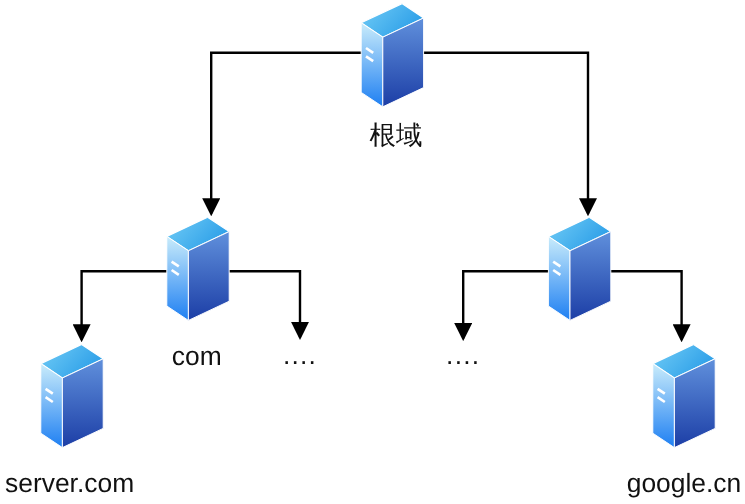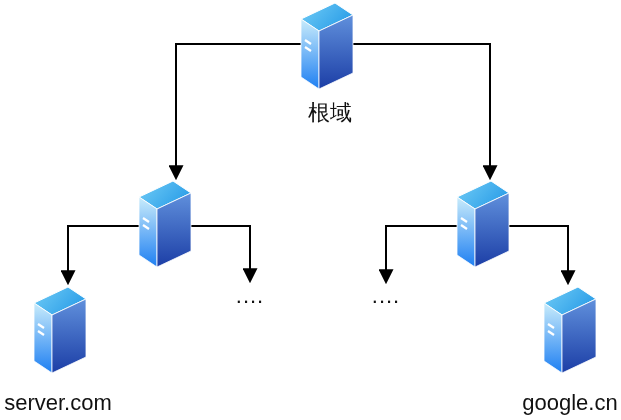--- a/index.html
+++ b/index.html
@@ -75,20 +75,21 @@
       <use href="#server-shape"></use>
     </svg>
   </div>
   <div class="lbl" style="left:270px;top:100px;width:120px;">根域</div>
 
   <div class="node" style="left:136px;top:181px;">
     <svg width="58" height="90" viewBox="0 0 58 90">
       <use href="#server-shape"></use>
     </svg>
   </div>
+  <div class="lbl" style="left:104px;top:284px;width:120px;">com</div>
 
   <div class="node" style="left:454px;top:181px;">
     <svg width="58" height="90" viewBox="0 0 58 90">
       <use href="#server-shape"></use>
     </svg>
   </div>
 
   <div class="lbl dots" style="left:190px;top:283px;width:120px;">....</div>
   <div class="lbl dots" style="left:326px;top:283px;width:120px;">....</div>
 

